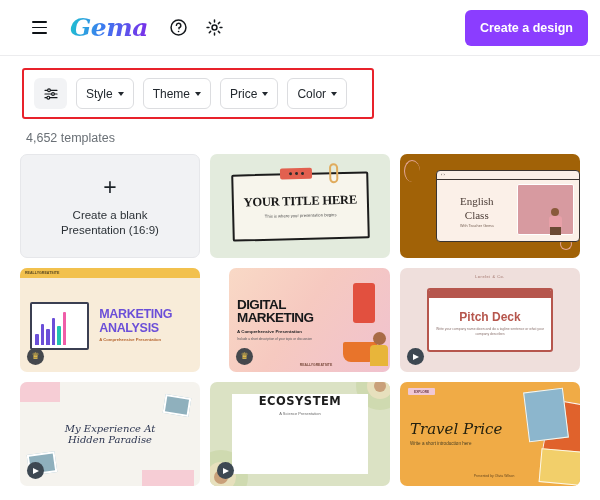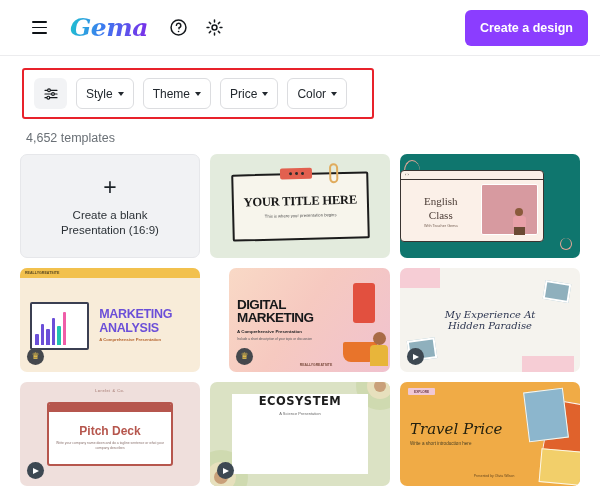--- a/index.html
+++ b/index.html
@@ -206,21 +206,21 @@
   .tape i { width:3.2px; height:3.2px; border-radius:50%; background:#2c2c2c; display:block;}
   .clip {
     position:absolute; top:-11px; left:72%;
     width: 9px; height: 20px;
     border: 2px solid #e0ac5e; border-radius: 5px;
   }
   .note-h { font-size: 12.5px; font-weight: 800; color:#181818; letter-spacing:-0.2px; font-family:"Liberation Serif", serif;}
   .note-s { font-size: 4.2px; color:#4e4e4e; }
 
   
-  .c-eng { background:#0f766e; position:relative; display:flex; align-items:center; justify-content:flex-start;}
+  .c-eng { background:#a16207; position:relative; display:flex; align-items:center; justify-content:flex-end;}
   .win {
     width: 80%; height: 70%;
     background:#fbf0e8; border:1.4px solid #3a3431; border-radius:4px;
     display:flex; overflow:hidden; position:relative;
   }
   .win-bar { position:absolute; top:0; left:0; right:0; height:9px; border-bottom:1px solid #3a3431; display:flex; align-items:center; padding:0 4px; font-size:4px; color:#3a3431;}
   .win-l { flex:1; padding-top:12px; display:flex; flex-direction:column; align-items:center; justify-content:center; gap:2px;}
   .eng-t { font-size:11px; color:#4a3b35; line-height:1.05; text-align:center; font-family:"Liberation Serif", serif;}
   .eng-s { font-size:3.8px; color:#7a6458; }
   .win-r { flex:0 0 44%; padding:13px 5px 6px 0; position:relative;}
@@ -435,40 +435,40 @@
         <div class="p-head"></div>
           <div class="p-body"></div>
       </div>
     </div>
     <div class="dig-foot">REALLYGREATSITE</div>
     <div class="badge crown">
       <span class="crown-glyph">♛</span>
     </div>
   </div>
 
+  <div class="card c-pit">
+    <div class="pit-co">Lorelei &amp; Co.</div>
+    <div class="pit-w">
+      <div class="pit-bar"></div>
+      <div class="pit-h">Pitch Deck</div>
+      <div class="pit-s">Write your company name down and do a tagline sentence or what your company describes</div>
+    </div>
+    <div class="badge">
+      <i class="play-tri"></i>
+    </div>
+  </div>
+
   <div class="card c-par">
     <div class="pk" style="left:0;top:0;width:40px;height:20px;"></div>
     <div class="pk" style="right:6px;bottom:0;width:52px;height:16px;"></div>
     <div class="photo" style="right:10px;top:14px;width:26px;height:19px;transform:rotate(9deg);"></div>
     <div class="photo" style="left:8px;bottom:12px;width:28px;height:21px;transform:rotate(-8deg);"></div>
     <div class="par-t">
       <div>My Experience At</div>
       <div>Hidden Paradise</div>
-    </div>
-    <div class="badge">
-      <i class="play-tri"></i>
-    </div>
-  </div>
-
-  <div class="card c-pit">
-    <div class="pit-co">Lorelei &amp; Co.</div>
-    <div class="pit-w">
-      <div class="pit-bar"></div>
-      <div class="pit-h">Pitch Deck</div>
-      <div class="pit-s">Write your company name down and do a tagline sentence or what your company describes</div>
     </div>
     <div class="badge">
       <i class="play-tri"></i>
     </div>
   </div>
 
   <div class="card c-eco">
     <div class="blob" style="left:-16px;bottom:-18px;width:54px;height:54px;">
         <i>
           <b></b>

